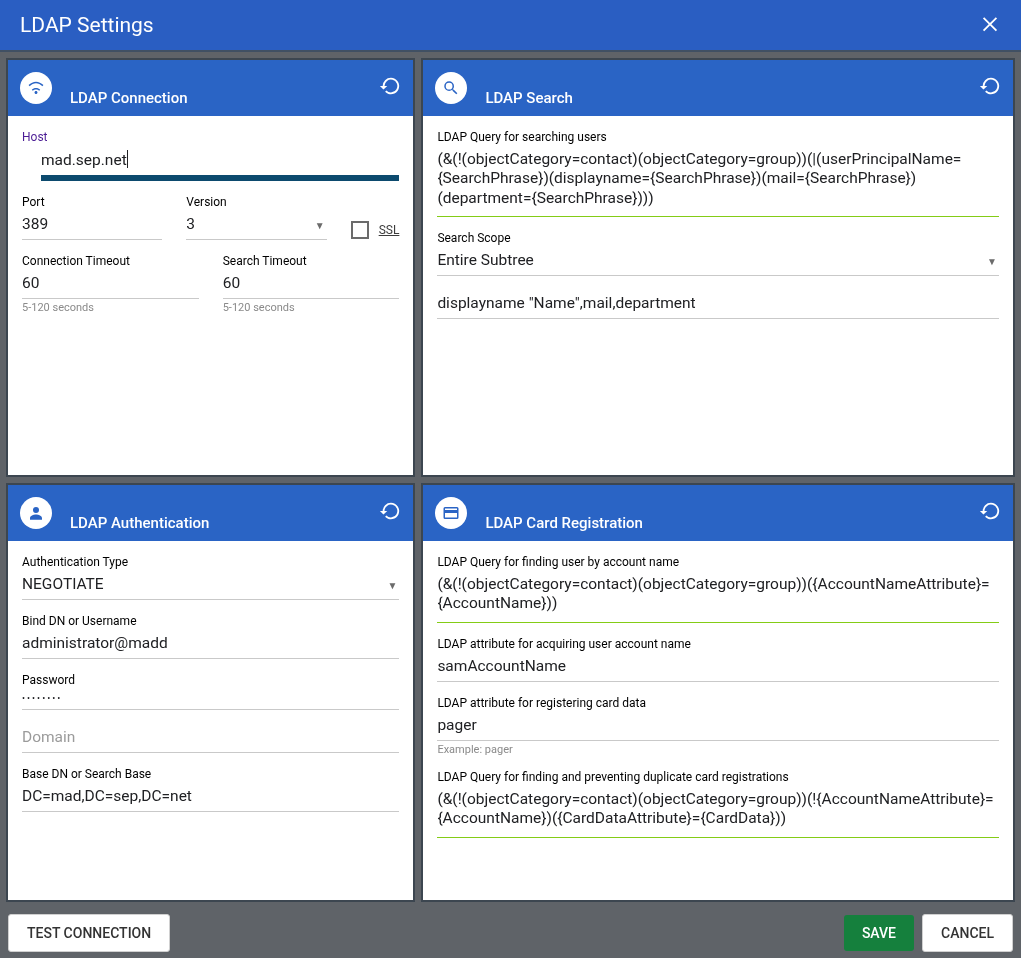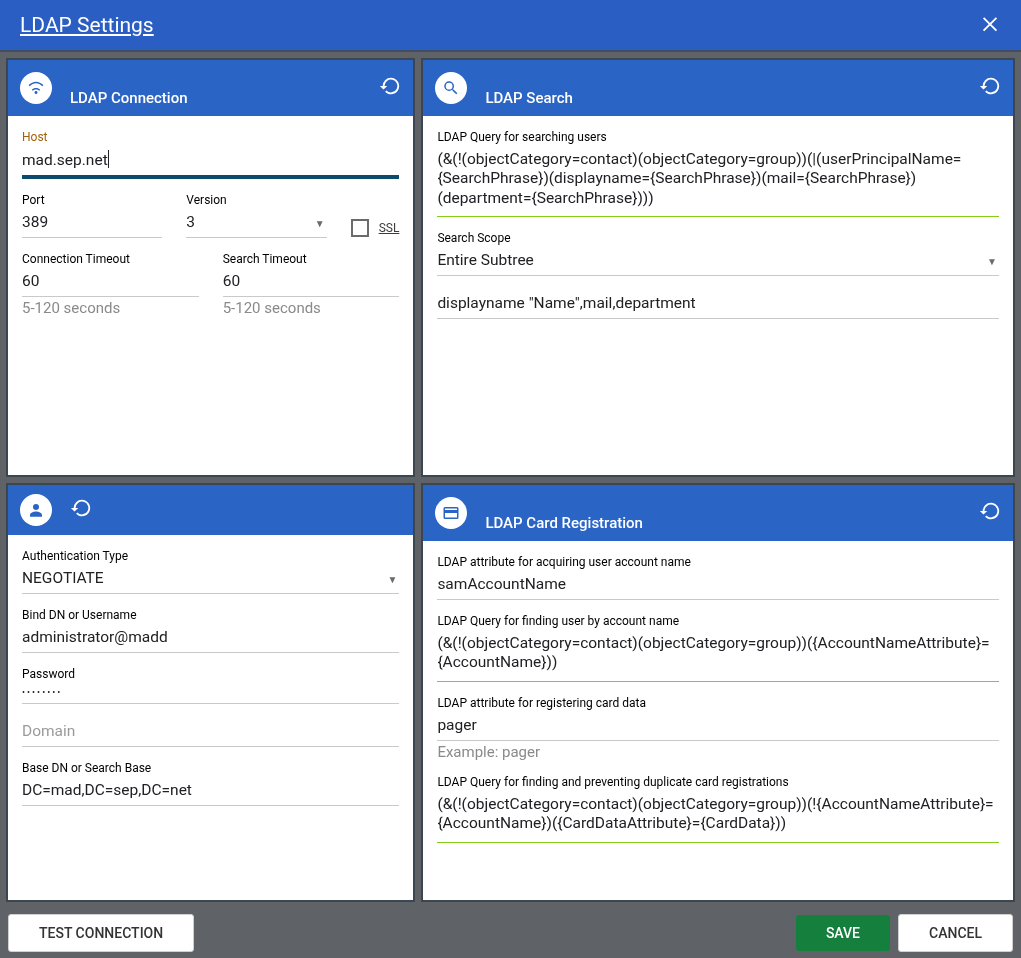--- a/index.html
+++ b/index.html
@@ -22,21 +22,20 @@
     color: #fff;
     display: flex;
     align-items: center;
     justify-content: space-between;
     padding: 12px 20px;
     border-bottom: 2px solid #405063;
   }
   .dialog-title {
     font-size: 21px;
     font-weight: 400;
-    text-decoration: underline;
   }
   .close-icon {
     font-size: 22px;
     cursor: pointer;
     line-height: 1;
   }
   .dialog-body {
     flex: 1;
     padding: 6px;
     display: grid;
@@ -80,45 +79,45 @@
   .field {
     position: relative;
     margin-bottom: 14px;
   }
   .field-label {
     font-size: 12px;
     color: #000000;
     margin-bottom: 2px;
     display: block;
   }
-  .field-label-focus { color: #a16207; }
+  .field-label-focus { color: #4c1d95; }
   .field-value {
     font-size: 15.5px;
     color: #202124;
     padding: 4px 0 6px 0;
     border-bottom: 1px solid #c9c9c9;
   }
-  .field-value-focus { border-bottom: 4px solid #0c4a6e; }
+  .field-value-focus { border-bottom: 6px solid #0c4a6e; margin-left: 19px; }
   .field-placeholder {
     font-size: 15.5px;
     color: #9b9b9b;
     padding: 4px 0 6px 0;
     border-bottom: 1px solid #c9c9c9;
   }
   .select-wrap { position: relative; }
   .select-arrow {
     position: absolute;
     right: 2px;
     top: 50%;
     transform: translateY(-50%);
     pointer-events: none;
     color: #6b6b6b;
     font-size: 10px;
   }
-  .hint { font-size: 15px; color: #8a8a8a; margin-top: 2px; }
+  .hint { font-size: 11px; color: #8a8a8a; margin-top: 2px; }
   .row { display: flex; gap: 24px; align-items: flex-start; }
   .row .field { flex: 1; }
   .checkbox-wrap {
     display: flex;
     align-items: center;
     gap: 10px;
     padding-top: 26px;
   }
   .checkbox {
     width: 18px; height: 18px;
@@ -146,21 +145,21 @@
   .dialog-footer {
     display: flex;
     align-items: center;
     padding: 6px 8px;
     gap: 8px;
   }
   .spacer { flex: 1; }
   .btn {
     font-size: 14px;
     font-weight: 500;
-    padding: 10px 30px;
+    padding: 10px 18px;
     border-radius: 3px;
     cursor: pointer;
     border: none;
     font-family: inherit;
   }
   .btn-default {
     background: #ffffff;
     color: #333;
     border: 1px solid #d0d0d0;
   }
@@ -269,20 +268,21 @@
       </div>
     </div>
 
     <div class="panel">
       <div class="panel-header">
         <div class="panel-icon">
           <svg viewBox="0 0 24 24">
               <path d="M12 12a4 4 0 1 0-4-4 4 4 0 0 0 4 4zm0 2c-3.33 0-8 1.67-8 5v2h16v-2c0-3.33-4.67-5-8-5z"></path>
             </svg>
         </div>
+        <div class="panel-title">LDAP Authentication</div>
         <div class="restore-icon">
           <svg viewBox="0 0 24 24">
               <path d="M13 3a9 9 0 0 0-9 9H1l3.89 3.89L9 12H6a7 7 0 1 1 2.05 4.95l-1.41 1.41A9 9 0 1 0 13 3z"></path>
             </svg>
         </div>
       </div>
       <div class="panel-body">
         <div class="field">
           <span class="field-label">Authentication Type</span>
           <div class="field-value select-wrap">
@@ -317,26 +317,26 @@
         </div>
         <div class="panel-title">LDAP Card Registration</div>
         <div class="restore-icon">
           <svg viewBox="0 0 24 24">
               <path d="M13 3a9 9 0 0 0-9 9H1l3.89 3.89L9 12H6a7 7 0 1 1 2.05 4.95l-1.41 1.41A9 9 0 1 0 13 3z"></path>
             </svg>
         </div>
       </div>
       <div class="panel-body">
         <div class="field">
+          <span class="field-label">LDAP Query for finding user by account name</span>
+          <div class="multiline-value">(&amp;(!(objectCategory=contact)(objectCategory=group))({AccountNameAttribute}={AccountName}))</div>
+        </div>
+        <div class="field">
           <span class="field-label">LDAP attribute for acquiring user account name</span>
           <div class="field-value">samAccountName</div>
-        </div>
-        <div class="field">
-          <span class="field-label">LDAP Query for finding user by account name</span>
-          <div class="multiline-value">(&amp;(!(objectCategory=contact)(objectCategory=group))({AccountNameAttribute}={AccountName}))</div>
         </div>
         <div class="field">
           <span class="field-label">LDAP attribute for registering card data</span>
           <div class="field-value">pager</div>
           <div class="hint">Example: pager</div>
         </div>
         <div class="field">
           <span class="field-label">LDAP Query for finding and preventing duplicate card registrations</span>
           <div class="multiline-value">(&amp;(!(objectCategory=contact)(objectCategory=group))(!{AccountNameAttribute}={AccountName})({CardDataAttribute}={CardData}))</div>
         </div>

